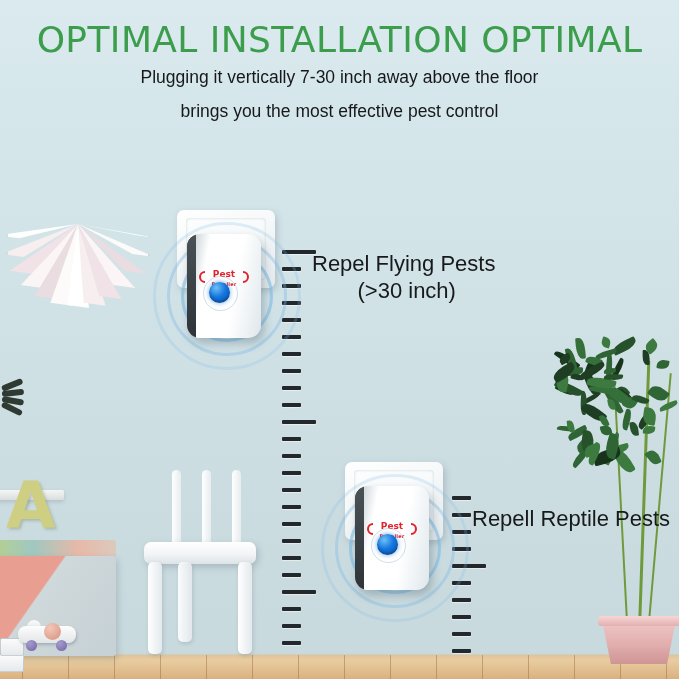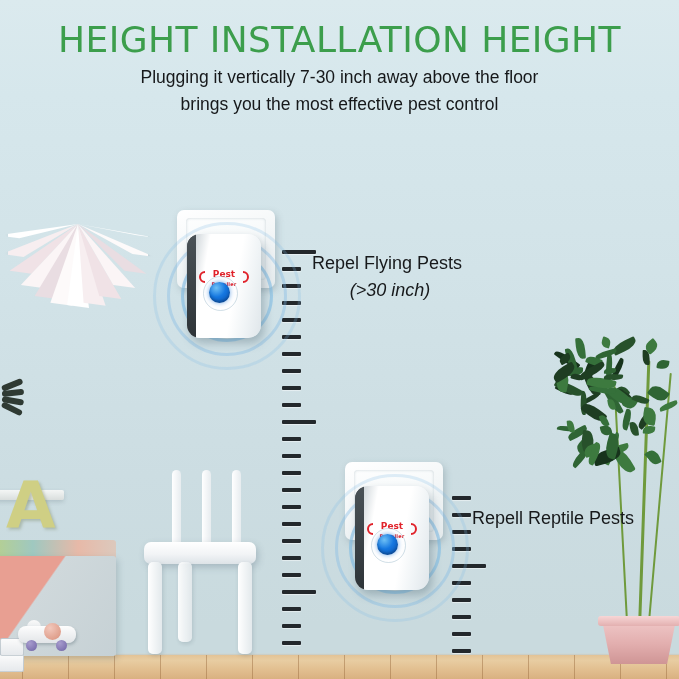--- a/index.html
+++ b/index.html
@@ -41,25 +41,25 @@
   .tick{position:absolute;left:0;height:4px;border-radius:1px;
         background:#23282c;box-shadow:0 1px 1px rgba(255,255,255,.5);}
   .tick.short{width:19px;}
   .tick.long{width:34px;}
 
   .ruler2{position:absolute;left:452px;top:496px;width:34px;height:170px;z-index:20;}
   .ruler2 .tick.short{width:19px;}
   .ruler2 .tick.long{width:34px;}
 
   
-  .callout{position:absolute;z-index:30;color:#17191b;font-size:18px;line-height:27px;}
+  .callout{position:absolute;z-index:30;color:#17191b;font-size:22px;line-height:27px;}
   .callout .l1{white-space:nowrap;}
   .callout .l2{text-align:center;white-space:nowrap;}
   #callout-flying{left:312px;top:250px;}
-  #callout-flying .l2{padding-left:6px;font-style:italic;}
+  #callout-flying .l2{padding-left:6px;}
   #callout-reptile{left:472px;top:505px;}
   #callout-reptile .l2{padding-right:30px;}
 
   
   .unit{position:absolute;z-index:25;}
   .outlet{
     position:absolute;left:12px;top:0;width:98px;height:78px;border-radius:7px;
     background:linear-gradient(160deg,#ffffff 0%,#f4f7f8 45%,#e4eaec 100%);
     box-shadow:2px 3px 7px rgba(90,110,120,.30);
   }
@@ -173,23 +173,23 @@
   .canopy .leaf{position:absolute;}
 </style>
 </head>
 <body>
 
 <div id="scene">
 
   <div class="wall"></div>
 
   <div class="hdr">
-    <div class="hdr-title">HEIGHT INSTALLATION HEIGHT</div>
+    <div class="hdr-title">OPTIMAL INSTALLATION OPTIMAL</div>
     <div class="hdr-sub">Plugging it vertically 7-30 inch away above the floor</div>
-    <div class="hdr-sub" style="margin-top:4px">brings you the most effective pest control</div>
+    <div class="hdr-sub" style="margin-top:11px">brings you the most effective pest control</div>
   </div>
 
   <div class="lamp" id="lamp">
       <div style="position: absolute; left: 0px; top: 0px; width: 100%; height: 100%; background: rgb(255, 255, 255); clip-path: polygon(70px 2px, -10.7149px 13.2675px, 11.2851px 16.2675px); filter: drop-shadow(rgba(90, 105, 115, 0.16) 1px 2px 2px);"></div>
       <div style="position: absolute; left: 0px; top: 0px; width: 100%; height: 100%; background: rgb(247, 238, 240); clip-path: polygon(70px 2px, -6.42607px 31.8909px, 15.5739px 34.8909px); filter: drop-shadow(rgba(90, 105, 115, 0.16) 1px 2px 2px);"></div>
       <div style="position: absolute; left: 0px; top: 0px; width: 100%; height: 100%; background: rgb(240, 226, 230); clip-path: polygon(70px 2px, 1.56759px 48.8218px, 23.5676px 51.8218px); filter: drop-shadow(rgba(90, 105, 115, 0.16) 1px 2px 2px);"></div>
       <div style="position: absolute; left: 0px; top: 0px; width: 100%; height: 100%; background: rgb(251, 245, 246); clip-path: polygon(70px 2px, 12.8134px 63.1013px, 34.8134px 66.1013px); filter: drop-shadow(rgba(90, 105, 115, 0.16) 1px 2px 2px);"></div>
       <div style="position: absolute; left: 0px; top: 0px; width: 100%; height: 100%; background: rgb(233, 221, 226); clip-path: polygon(70px 2px, 26.6747px 73.9208px, 48.6747px 76.9208px); filter: drop-shadow(rgba(90, 105, 115, 0.16) 1px 2px 2px);"></div>
       <div style="position: absolute; left: 0px; top: 0px; width: 100%; height: 100%; background: rgb(253, 250, 250); clip-path: polygon(70px 2px, 42.3664px 80.6678px, 64.3664px 83.6678px); filter: drop-shadow(rgba(90, 105, 115, 0.16) 1px 2px 2px);"></div>
       <div style="position: absolute; left: 0px; top: 0px; width: 100%; height: 100%; background: rgb(255, 255, 255); clip-path: polygon(70px 2px, 59px 82.96px, 81px 85.96px); filter: drop-shadow(rgba(90, 105, 115, 0.16) 1px 2px 2px);"></div>

